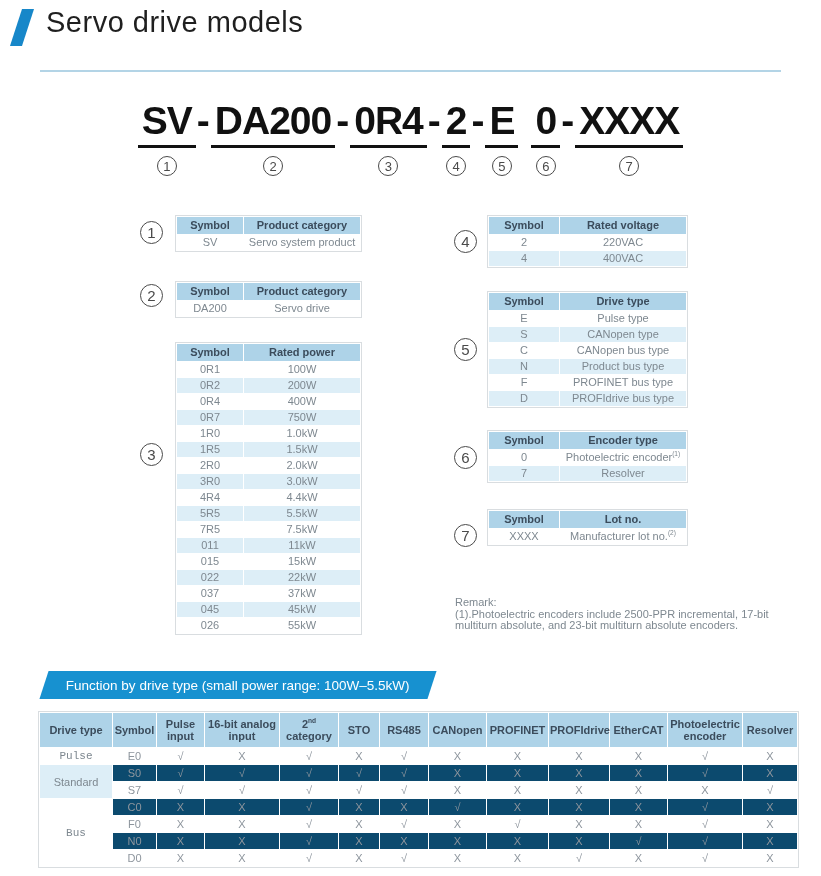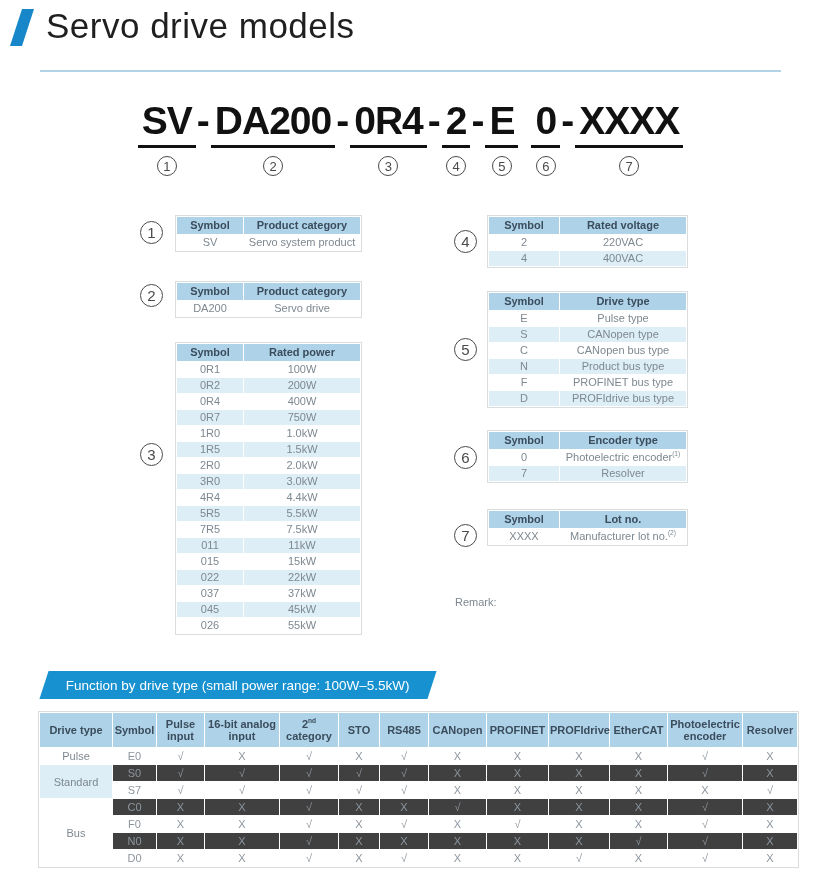--- a/index.html
+++ b/index.html
@@ -3,21 +3,21 @@
 <meta charset="utf-8">
 <style>
   * { margin:0; padding:0; box-sizing:border-box; }
   html,body { background:#fff; }
   body { font-family:"Liberation Sans", sans-serif; }
   .page { position:relative; width:821px; height:876px; background:#fff; overflow:hidden; }
 
   
   .hdr-slash { position:absolute; left:16px; top:9px; width:12px; height:37px;
                background:#1787c9; transform:skewX(-18deg); }
-  .page-title { position:absolute; left:46px; top:6px; font-size:35px; font-weight:400;
+  .page-title { position:absolute; left:46px; top:6px; font-size:29px; font-weight:400;
                 color:#1f1f1f; letter-spacing:0.5px; }
   .rule { position:absolute; left:40px; top:70px; width:741px; height:2px; background:#b3d4e6; }
 
   
   .model-row { position:absolute; left:0; top:100px; width:100%;
                display:flex; justify-content:center; align-items:flex-start; }
   .seg { display:flex; flex-direction:column; align-items:center; }
   .seg-text { font-size:39px; font-weight:bold; color:#111; letter-spacing:-1px;
               line-height:42px; padding:0 4px 3px; border-bottom:3px solid #111; }
   .dash { font-size:39px; font-weight:bold; color:#111; line-height:42px; padding:0 1px; }
@@ -52,23 +52,23 @@
 
   
   .func-table { position:absolute; left:38px; top:711px; width:745px;
                 border-collapse:separate; border-spacing:1px; background:#fff;
                 border:1px solid #d9dde0; table-layout:fixed; }
   .func-table th { background:#aed3e8; color:#3b4c5c; font-size:11px; font-weight:bold;
                    padding:2px 1px; text-align:center; vertical-align:middle;
                    height:34px; line-height:12px; }
   .func-table td { background:#fff; color:#8d959d; font-size:11px; text-align:center;
                    padding:1px; line-height:14px; height:16px; }
-  .func-table tr.alt td { background:#404040; }
+  .func-table tr.alt td { background:#0c4a6e; }
   .func-table td.gc { color:#7e8890; vertical-align:middle; }
-  .func-table td.gc-white { background:#fff !important; }
+  .func-table td.gc-white { background:#fff !important;font-family:Liberation Mono, monospace; }
   .func-table td.gc-blue { background:#ddeef7 !important; }
 </style>
 </head>
 <body>
 
 <div class="page">
 
   <div class="hdr-slash"></div>
   <h1 class="page-title">Servo drive models</h1>
   <div class="rule"></div>
@@ -352,20 +352,21 @@
         <tr>
           <td>XXXX</td>
           <td><span>Manufacturer lot no.</span><sup>(2)</sup></td>
         </tr>
       </tbody>
     </table>
   </div>
 
   <div class="remark">
     <p>Remark:</p>
+    <p>(1).Photoelectric encoders include 2500-PPR incremental, 17-bit multiturn absolute, and 23-bit multiturn absolute encoders.</p>
   </div>
 
   <div class="banner">
     <span class="banner-text">Function by drive type (small power range: 100W–5.5kW)</span>
   </div>
 
   <table class="func-table">
     <colgroup>
       <col style="width:72px">
         <col style="width:43px">

